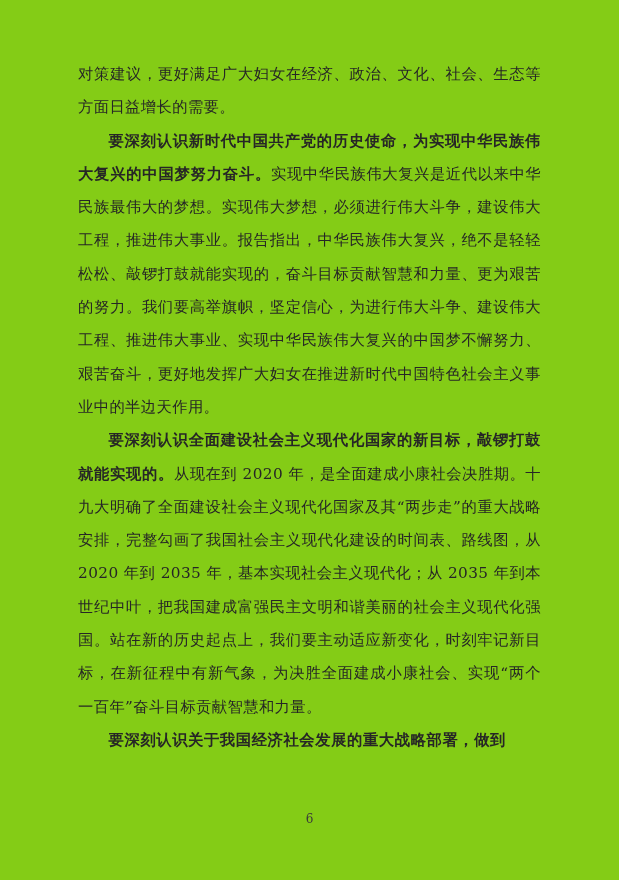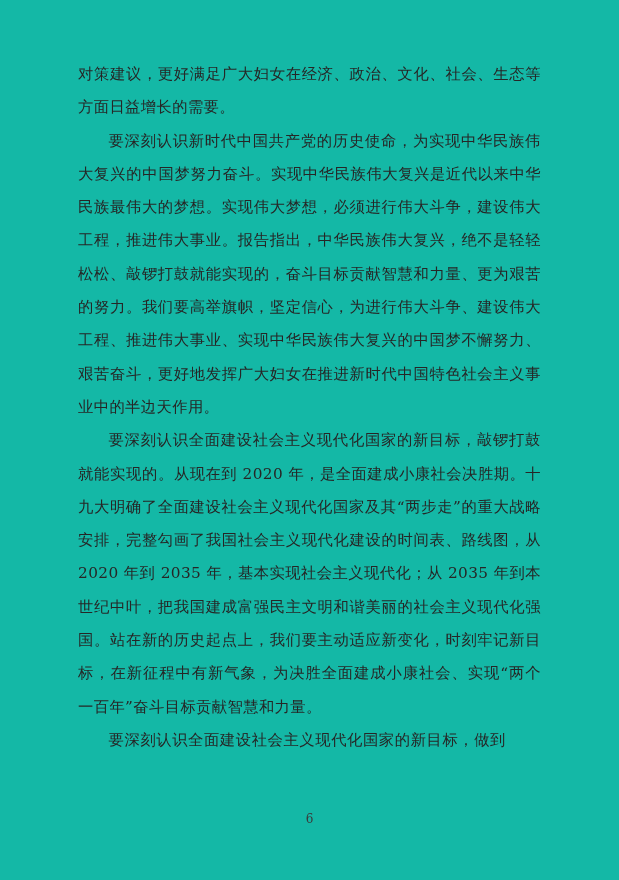--- a/index.html
+++ b/index.html
@@ -14,42 +14,42 @@
     color: #1a1a1a;
     position: relative;
     overflow: hidden;
   }
   .page {
     position: absolute;
     left: 0;
     top: 0;
     width: 619px;
     height: 880px;
-    background: #14b8a6;
+    background: #84cc16;
   }
   .content {
     position: absolute;
     left: 78px;
     top: 58px;
     width: 463px;
   }
   p {
     margin: 0;
     font-size: 15.3px;
     line-height: 33.3px;
     text-align: justify;
     text-justify: inter-ideograph;
     letter-spacing: 0.4px;
     color: #262626;
   }
   p.indent {
     text-indent: 2em;
   }
   .lead {
-    font-weight: normal;
+    font-weight: bold;
     letter-spacing: 0.6px;
   }
   .page-number {
     position: absolute;
     left: 0;
     top: 812px;
     width: 619px;
     text-align: center;
     font-size: 12px;
     color: #3a3a3a;
@@ -68,19 +68,19 @@
 
     <p class="indent">
       <span class="lead">要深刻认识新时代中国共产党的历史使命，为实现中华民族伟大复兴的中国梦努力奋斗。</span><span>实现中华民族伟大复兴是近代以来中华民族最伟大的梦想。实现伟大梦想，必须进行伟大斗争，建设伟大工程，推进伟大事业。报告指出，中华民族伟大复兴，绝不是轻轻松松、敲锣打鼓就能实现的，奋斗目标贡献智慧和力量、更为艰苦的努力。我们要高举旗帜，坚定信心，为进行伟大斗争、建设伟大工程、推进伟大事业、实现中华民族伟大复兴的中国梦不懈努力、艰苦奋斗，更好地发挥广大妇女在推进新时代中国特色社会主义事业中的半边天作用。</span>
     </p>
 
     <p class="indent">
       <span class="lead">要深刻认识全面建设社会主义现代化国家的新目标，敲锣打鼓就能实现的。</span><span>从现在到 2020 年，是全面建成小康社会决胜期。十九大明确了全面建设社会主义现代化国家及其“两步走”的重大战略安排，完整勾画了我国社会主义现代化建设的时间表、路线图，从 2020 年到 2035 年，基本实现社会主义现代化；从 2035 年到本世纪中叶，把我国建成富强民主文明和谐美丽的社会主义现代化强国。站在新的历史起点上，我们要主动适应新变化，时刻牢记新目标，在新征程中有新气象，为决胜全面建成小康社会、实现“两个一百年”奋斗目标贡献智慧和力量。</span>
     </p>
 
     <p class="indent">
-      <span class="lead">要深刻认识全面建设社会主义现代化国家的新目标，做到</span><span></span>
+      <span class="lead">要深刻认识关于我国经济社会发展的重大战略部署，做到</span><span></span>
     </p>
 
   </div>
 
   <div class="page-number">6</div>
 </div>
 
 </body></html>

